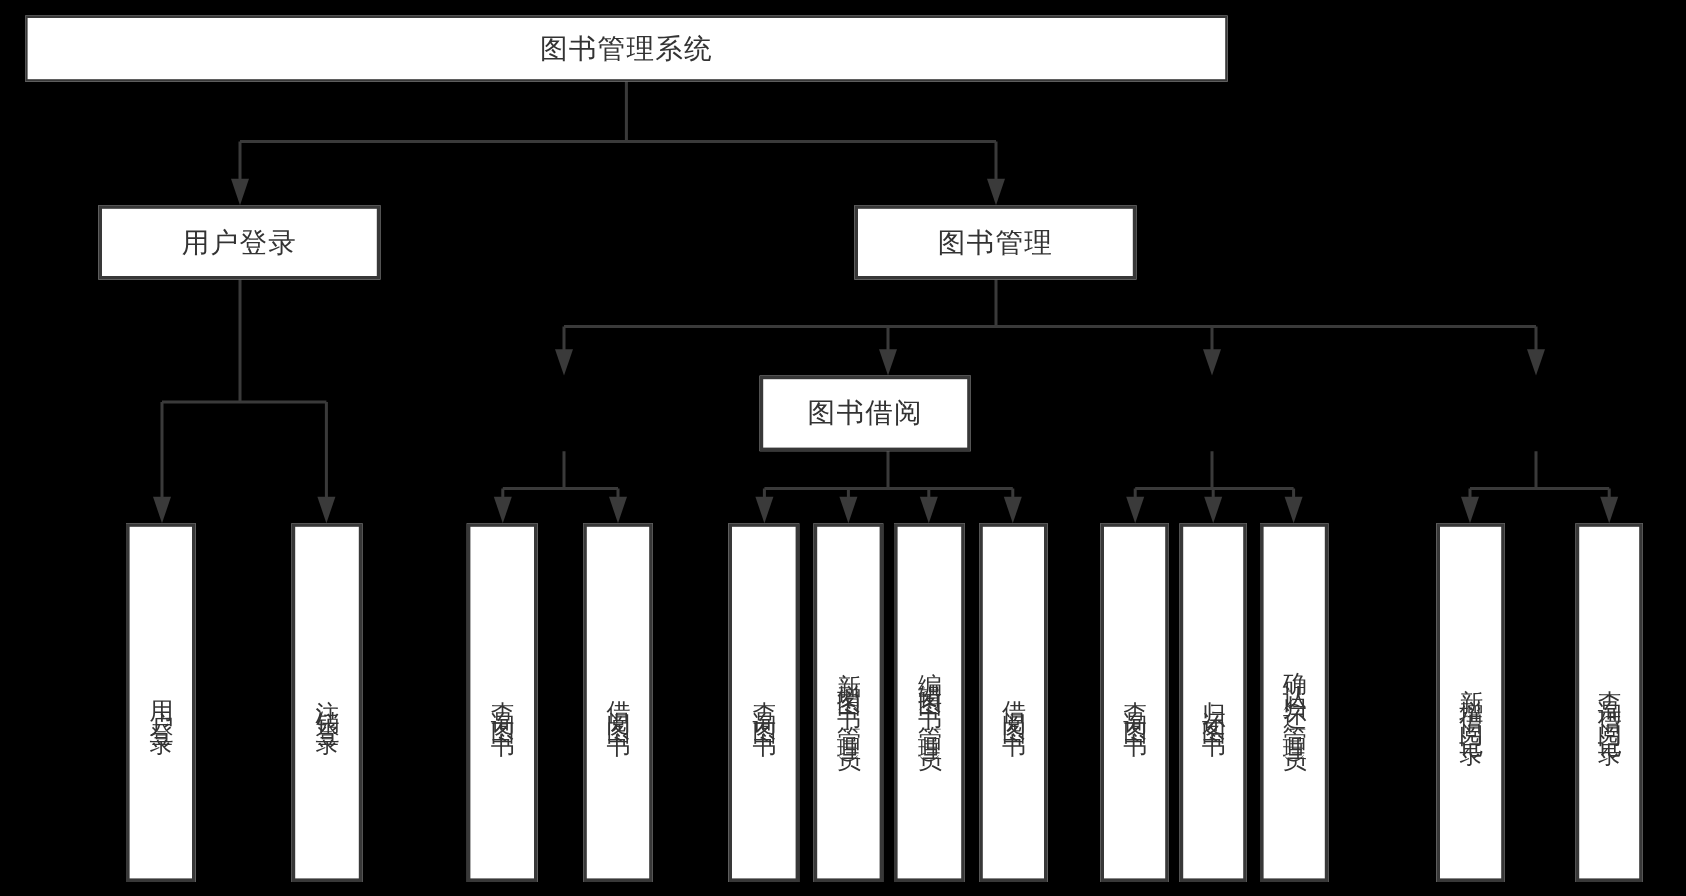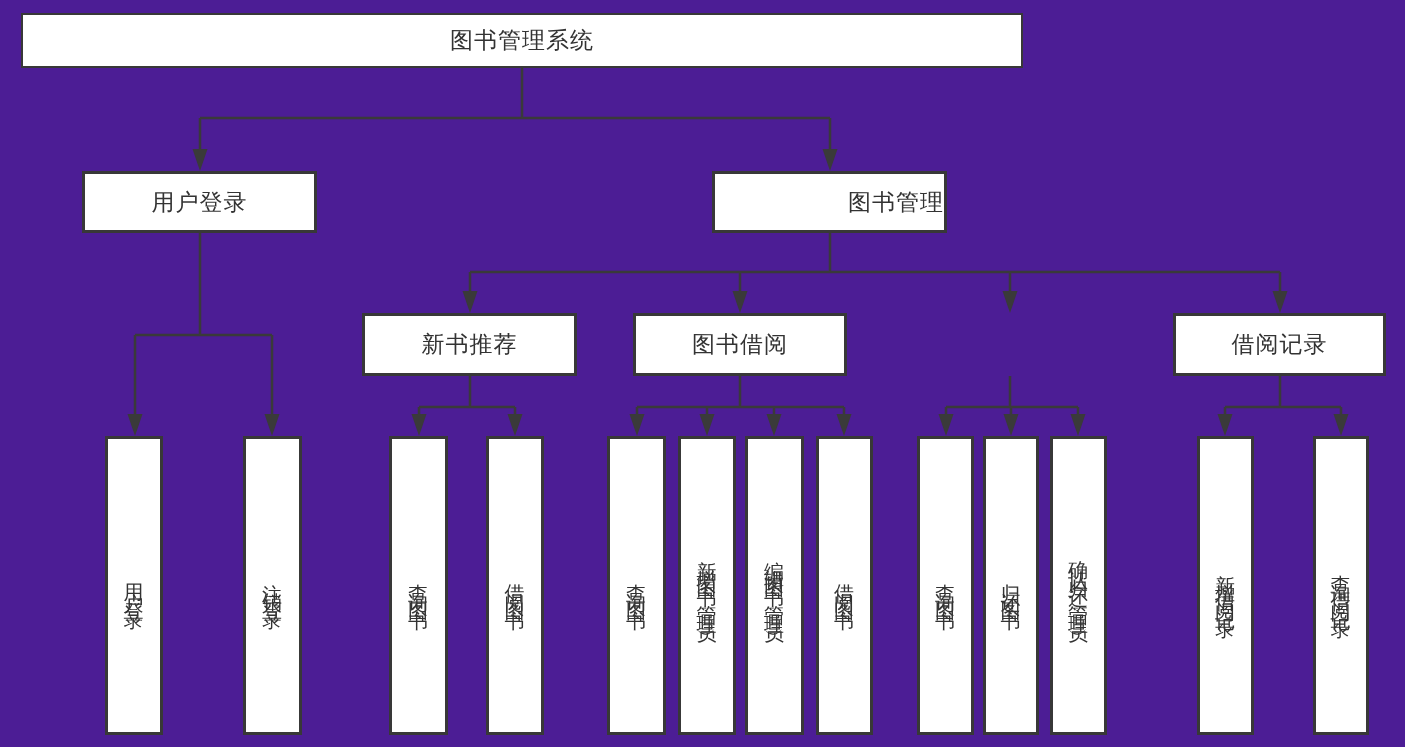--- a/index.html
+++ b/index.html
@@ -5,21 +5,21 @@
   html, body {
     margin: 0;
     padding: 0;
     background: #ffffff;
     font-family: "Liberation Sans", "DejaVu Sans", sans-serif;
   }
   .canvas {
     position: relative;
     width: 1405px;
     height: 747px;
-    background: #4c1d95;
+    background: #000000;
     overflow: hidden;
   }
   svg.wires {
     position: absolute;
     left: 0;
     top: 0;
     z-index: 0;
   }
   .wire {
     fill: none;
@@ -109,32 +109,26 @@
     <path class="arrow" d="M1333.5,414 L1348.5,414 L1341,436 Z"></path>
   </svg>
 
   <div class="node root hlabel" style="left:21px; top:13px; width:1002px; height:55px;">
     <span>图书管理系统</span>
   </div>
 
   <div class="node hlabel" style="left:82px; top:171px; width:235px; height:62px;">
     <span>用户登录</span>
   </div>
-  <div class="node hlabel" style="left:712px; top:171px; width:235px; height:62px;justify-content:flex-end;">
+  <div class="node hlabel" style="left:712px; top:171px; width:235px; height:62px;">
     <span>图书管理</span>
   </div>
 
-  <div class="node hlabel" style="left:362px; top:313px; width:215px; height:63px;">
-    <span>新书推荐</span>
-  </div>
-  <div class="node hlabel" style="left:633px; top:313px; width:214px; height:63px;">
+  <div class="node hlabel" style="left:633px; top:313px; width:176px; height:63px;">
     <span>图书借阅</span>
-  </div>
-  <div class="node hlabel" style="left:1173px; top:313px; width:213px; height:63px;">
-    <span>借阅记录</span>
   </div>
 
   <div class="node leaf" style="left:105px; top:436px; width:58px; height:299px;">
     <span class="vtext">用户登录</span>
   </div>
   <div class="node leaf" style="left:243px; top:436px; width:59px; height:299px;">
     <span class="vtext">注销登录</span>
   </div>
 
   <div class="node leaf" style="left:389px; top:436px; width:59px; height:299px;">

